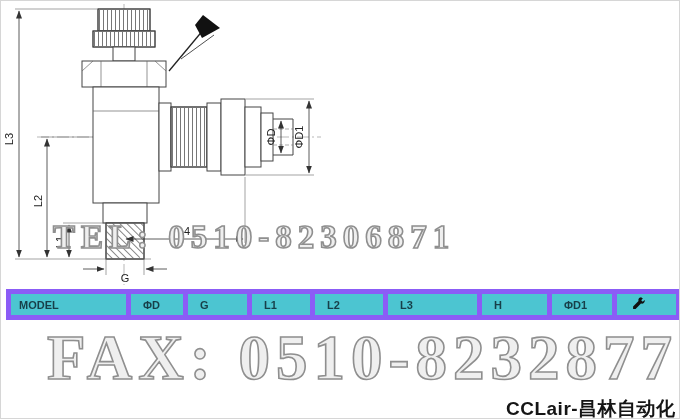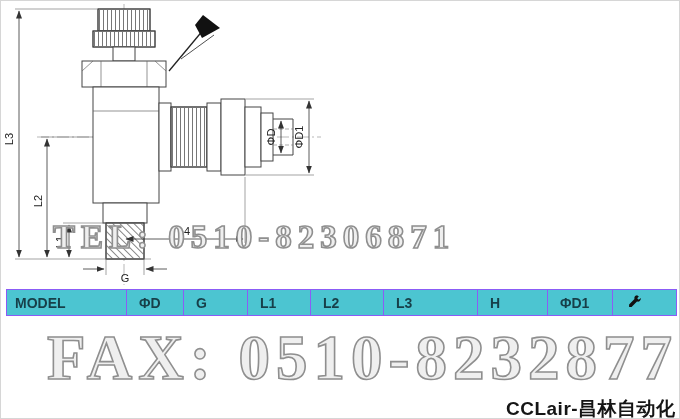--- a/index.html
+++ b/index.html
@@ -11,21 +11,21 @@
   .watermark {
     position:absolute; white-space:nowrap; pointer-events:none; z-index:5;
     font-family:"Liberation Serif", serif; font-weight:bold;
     color:#efefef; -webkit-text-stroke:1.6px #8f8f8f; letter-spacing:6px; line-height:1;
   }
   .wm-tel { left:52px; top:220px; font-size:33px; }
   .wm-fax { left:46px; top:326px; font-size:63px; }
   .brand  { position:absolute; left:505px; top:395px; z-index:6; font-size:19px; font-weight:bold; color:#151515; letter-spacing:0.5px; white-space:nowrap; }
 
   table.spec { position:absolute; left:5px; top:288px; width:670px; border-collapse:collapse; table-layout:fixed; z-index:2; }
-  .spec th, .spec td { border:1px solid #8b5cf6; height:26px; padding:0 2px 0 12px; text-align:left; font-size:14px; color:#333; overflow:hidden; white-space:nowrap; }
+  .spec th, .spec td { border:5px solid #8b5cf6; height:26px; padding:0 2px 0 12px; text-align:left; font-size:11px; color:#333; overflow:hidden; white-space:nowrap; }
   .spec thead th { background:#4cc5d1; color:#173f49; font-weight:bold; }
   .spec td.model, .spec th.model { padding-left:8px; }
   .spec tbody tr:nth-child(odd) td { background:#f3fafb; }
   .spec tbody tr:nth-child(even) td { background:#d0edf3; }
   .spec th.wrench { padding-left:14px; }
 </style>
 </head>
 <body>
 
 <div class="stage">

